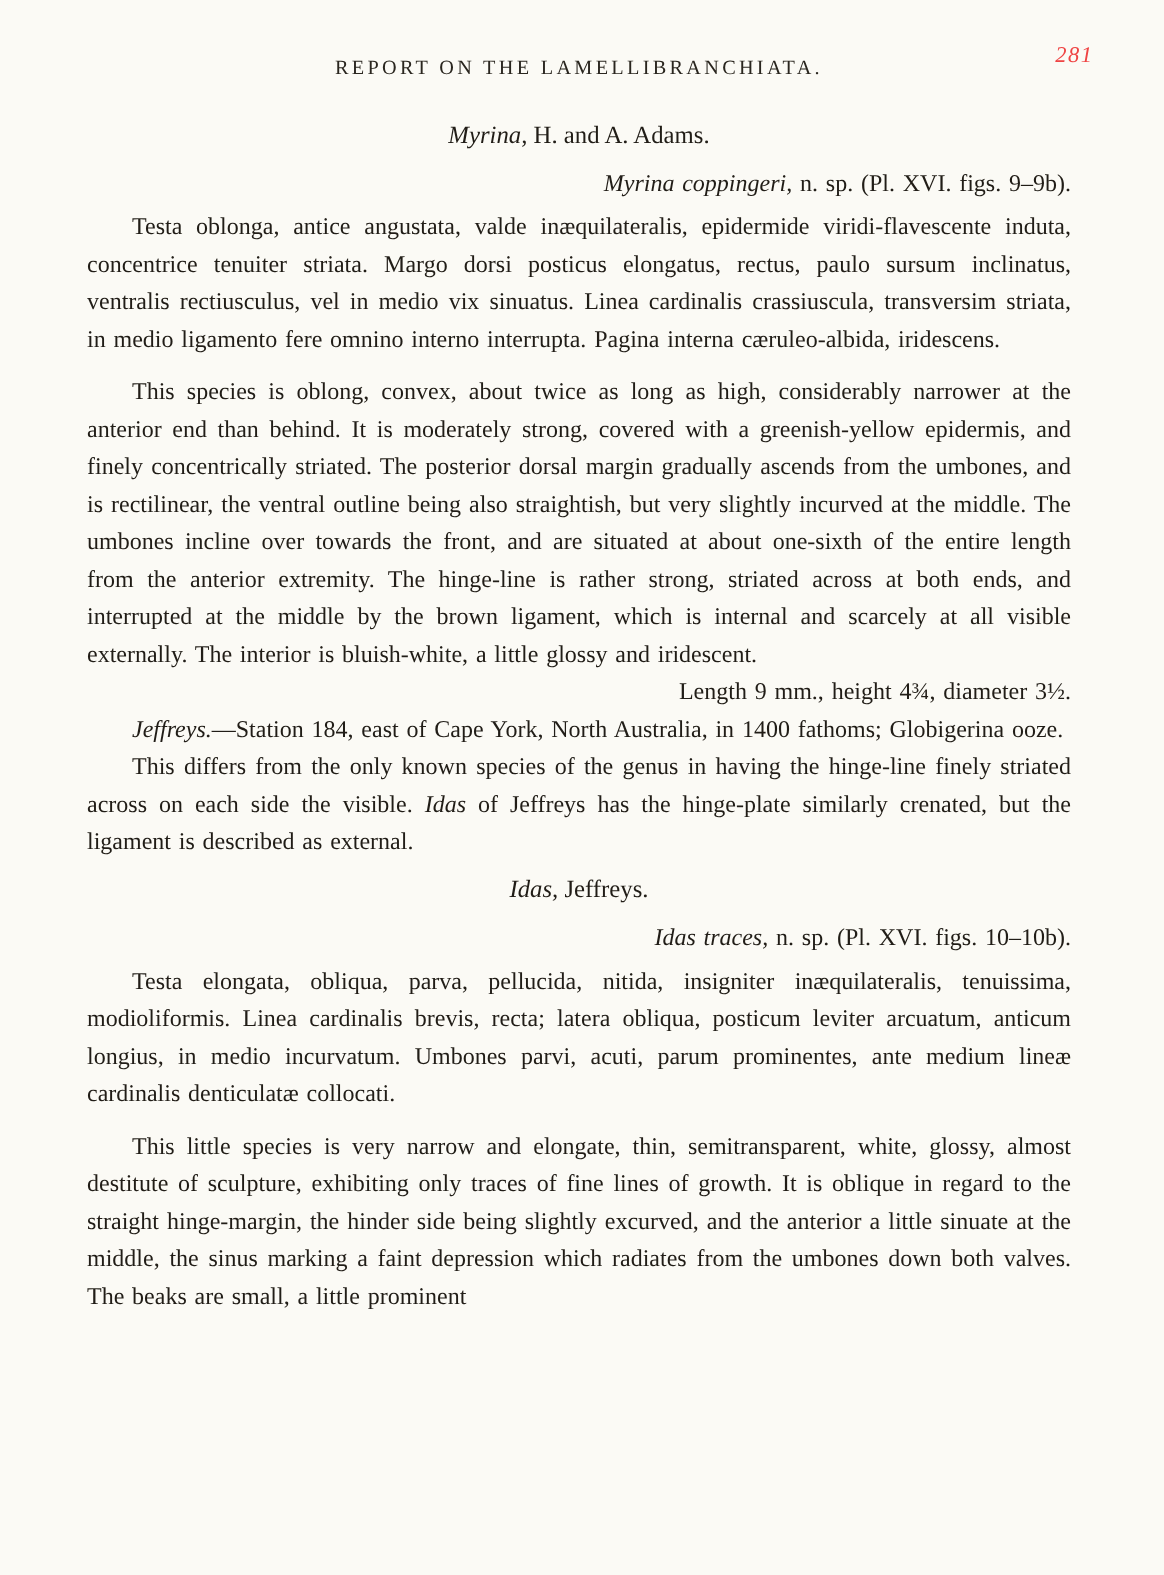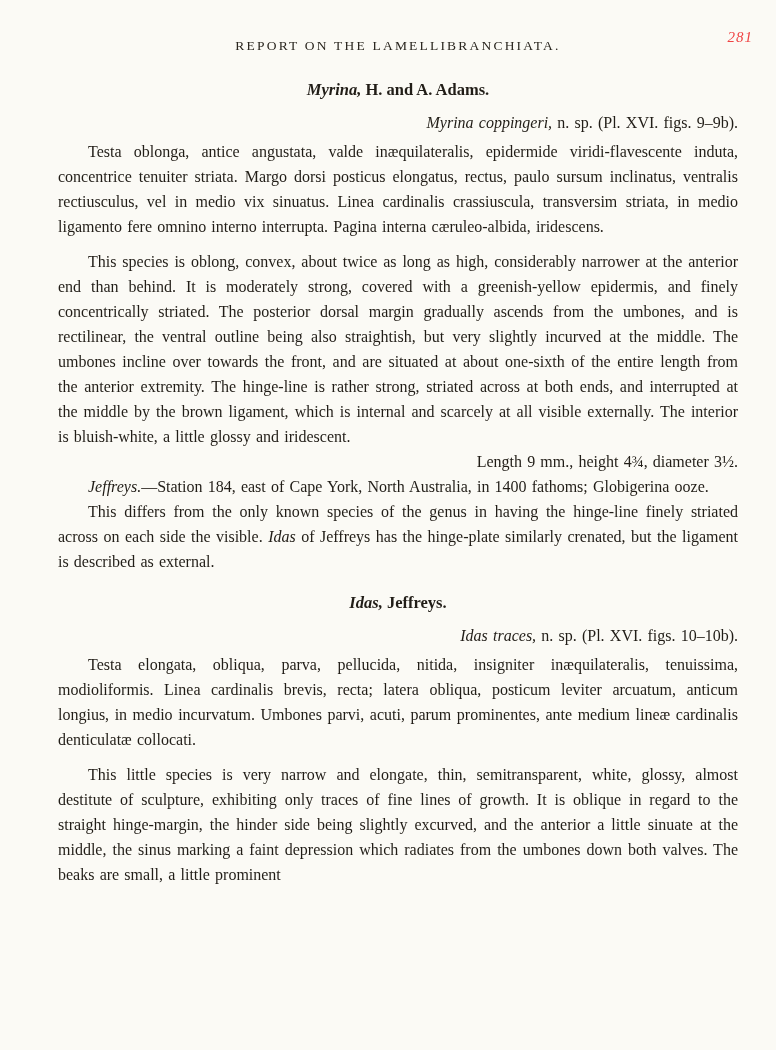--- a/index.html
+++ b/index.html
@@ -7,21 +7,21 @@
   body {
     background: #fbfaf5;
     color: #211d17;
     font-family: "Liberation Serif", serif;
     overflow: hidden;
   }
   .page {
     position: relative;
     width: 776px;
     height: 1050px;
-    padding: 36px 38px 0 58px;
+    padding: 36px 62px 0 58px;
   }
   .running-head {
     position: relative;
     height: 20px;
     margin-bottom: 21px;
     text-align: center;
   }
   .head-title {
     font-size: 13.5px;
     letter-spacing: 2.2px;
@@ -40,24 +40,24 @@
   .para {
     font-size: 16px;
     line-height: 25px;
     text-align: justify;
     word-spacing: 1.2px;
   }
   .indent { text-indent: 30px; }
   .left { text-align: right; }
   .genus-heading {
     font-size: 16.5px;
-    font-weight: bold;
+    font-weight: normal;
     line-height: 25px;
     text-align: center;
-    margin: 16px 0 8px 0;
+    margin: 6px 0 8px 0;
   }
   .mt-sm { margin-top: 4px; }
   .mt-md { margin-top: 10px; }
   i { font-style: italic; }
 </style>
 </head>
 <body>
 
 <div class="page">
 

